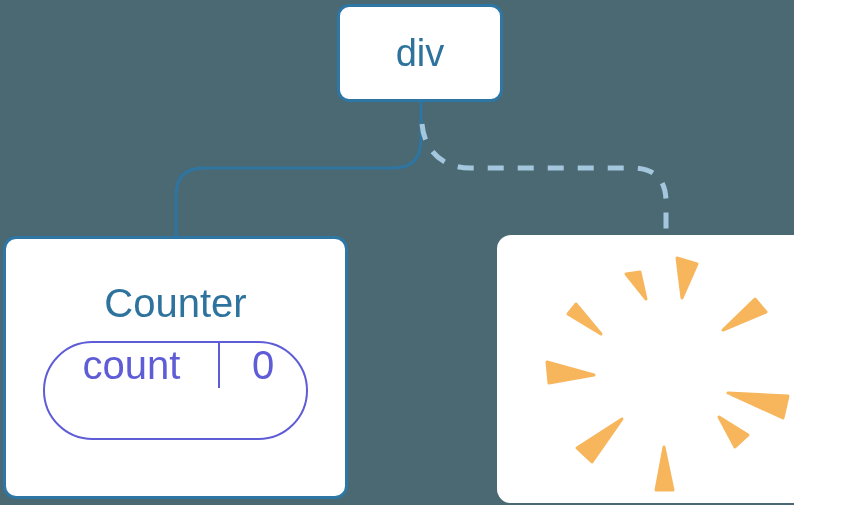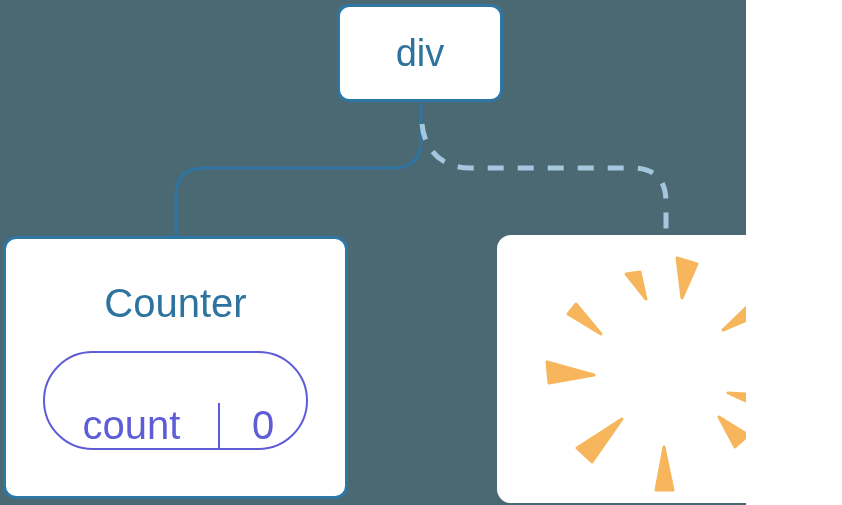--- a/index.html
+++ b/index.html
@@ -4,20 +4,21 @@
 <style>
   html, body { margin: 0; padding: 0; }
   body { font-family: "Liberation Sans", sans-serif; }
 
   .stage {
     position: relative;
     width: 746px;
     height: 505px;
     background: var(--background, #4b6973);
     overflow: hidden;
+    padding-left: 48px;
   }
 
   svg.connectors {
     position: absolute;
     inset: 0;
     width: 842px;
     height: 505px;
   }
   .connector-solid {
     fill: none;
@@ -61,25 +62,25 @@
     margin-top: 40px;
     text-align: center;
     font-size: 40px;
     line-height: 48px;
     color: var(--node_text, #2d739e);
   }
 
   .state-pill {
     box-sizing: border-box;
     width: 265px; height: 99px;
-    margin: 24px auto 0;
+    margin: 14px auto 0;
     border: 2px solid var(--pill, #5e5cd6);
     border-radius: 50px;
     display: flex;
-    align-items: flex-end;
+    align-items: flex-start;
     color: var(--pill, #5e5cd6);
     font-size: 40px;
   }
   .pill-name {
     flex: 0 0 173px;
     display: flex;
     align-items: center;
     justify-content: center;
   }
   .pill-value {

